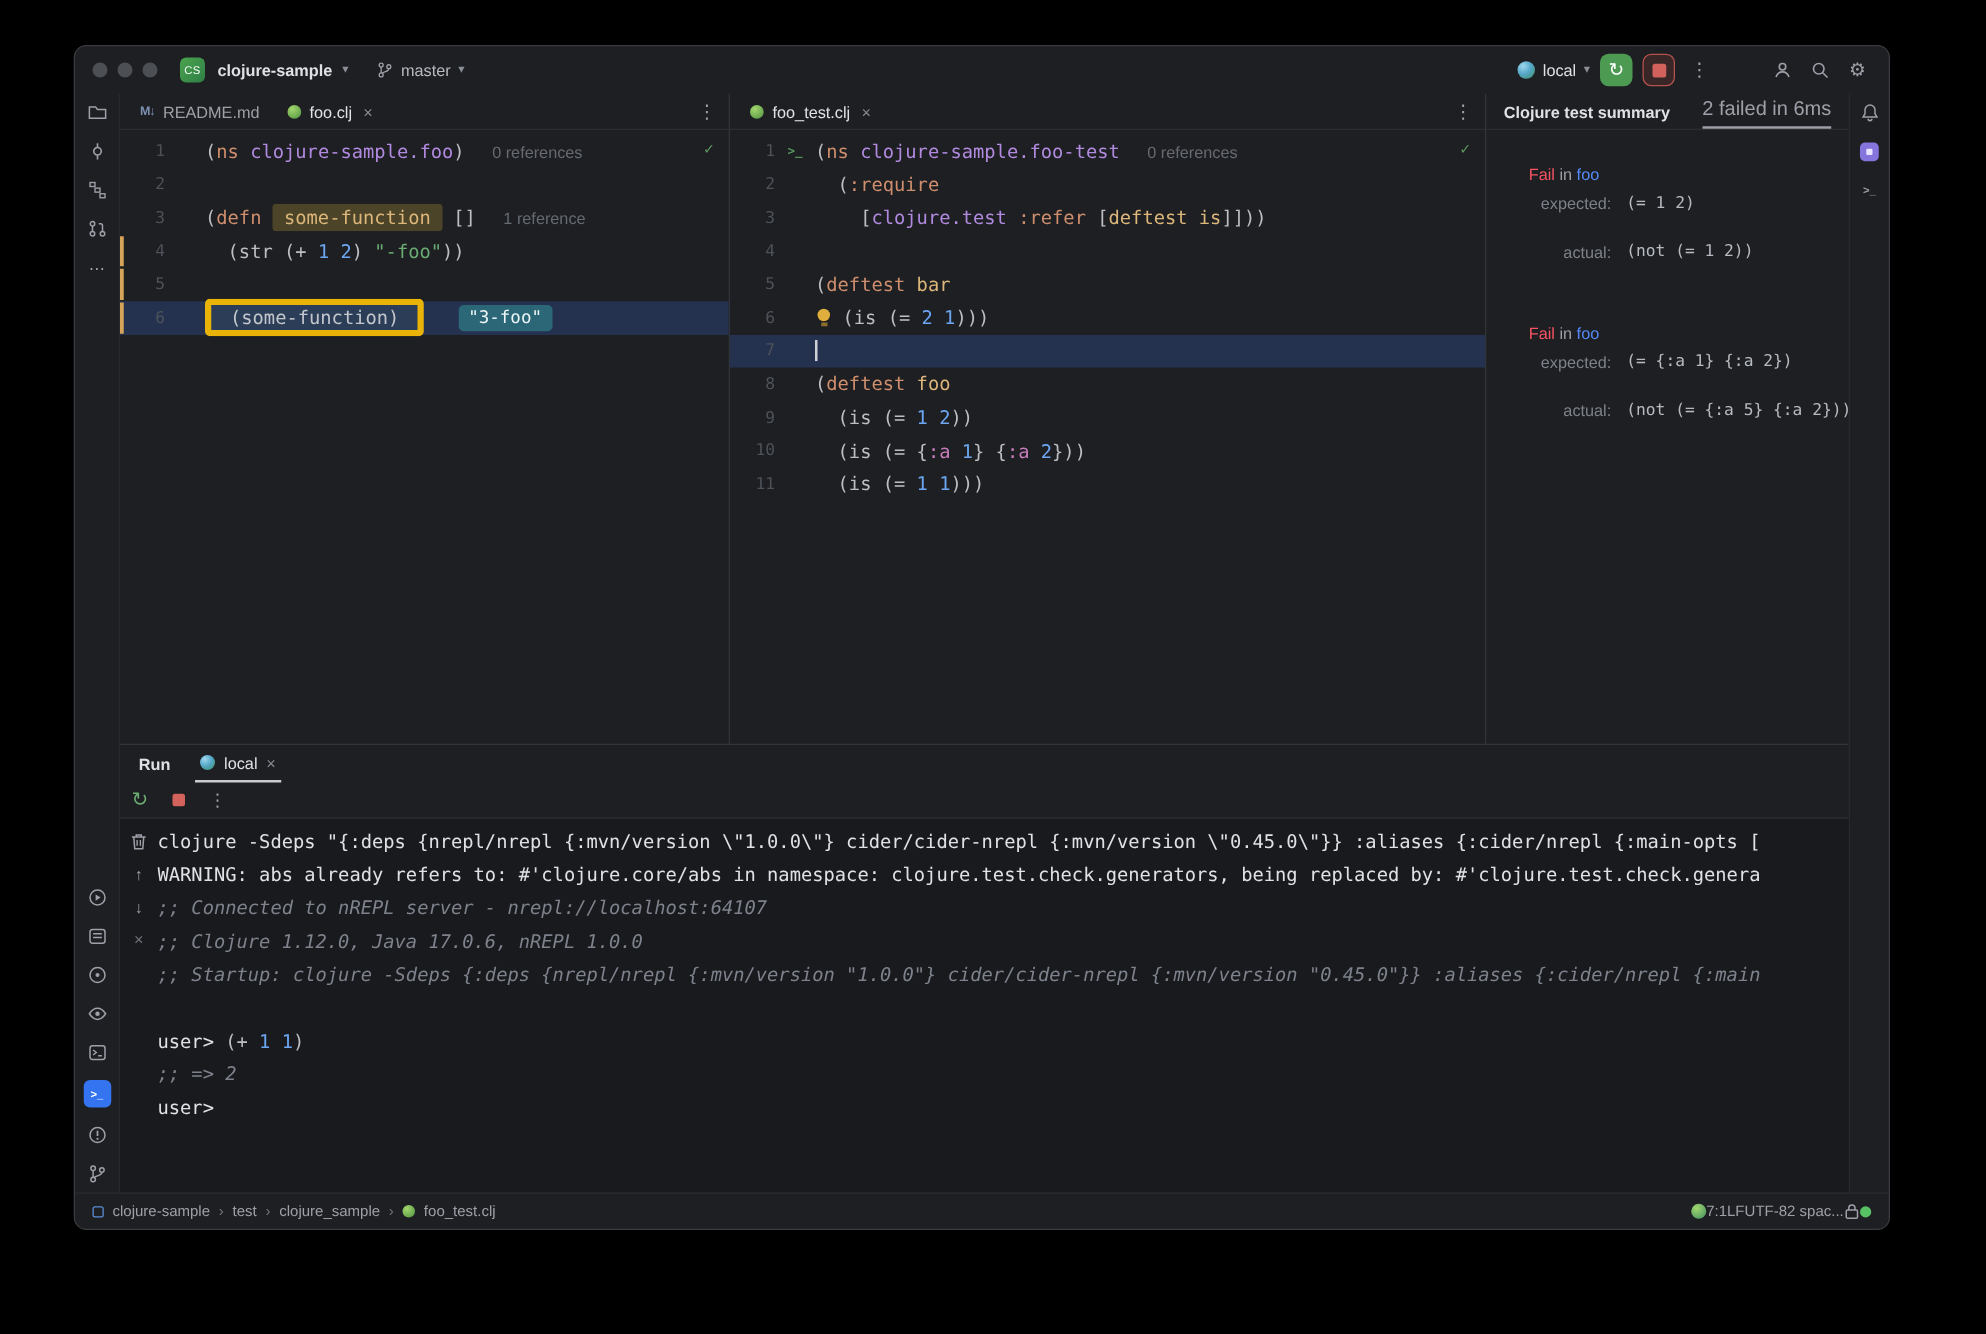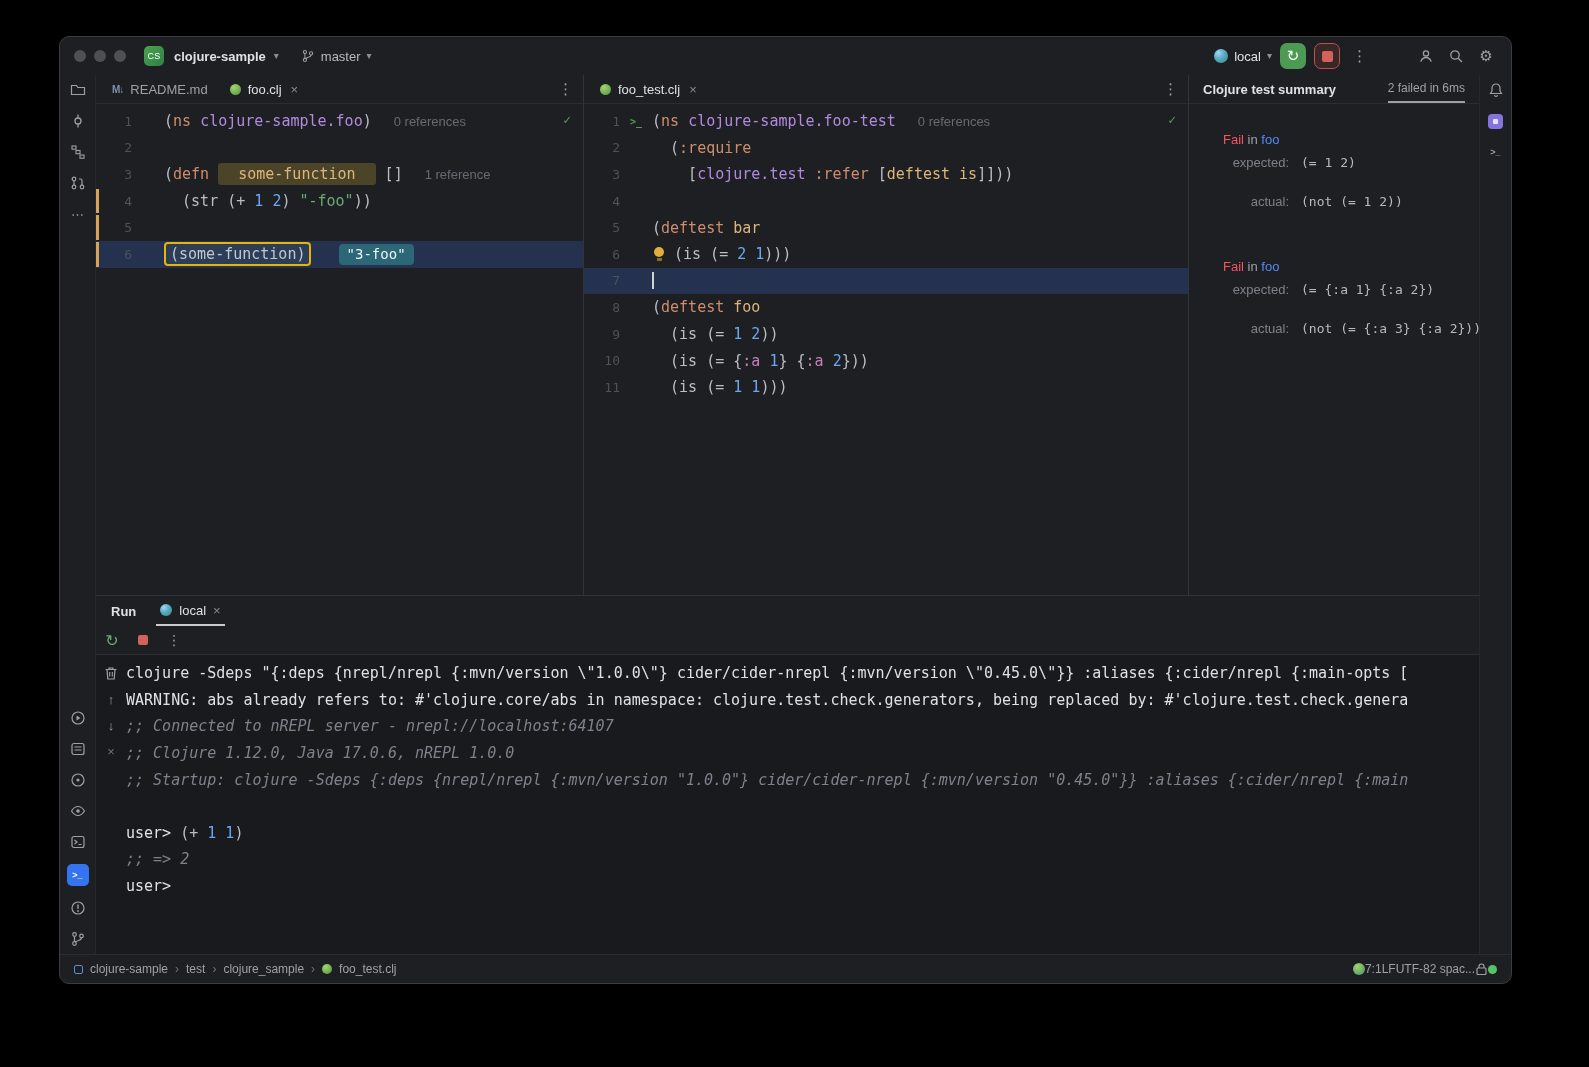--- a/index.html
+++ b/index.html
@@ -58,38 +58,38 @@
   .line{display:flex;align-items:center;height:26.6px;position:relative;white-space:pre}
   .line.current{background:#243250}
   .line.changed::before{content:"";position:absolute;left:0;top:1px;bottom:1px;width:3px;background:#d5a458}
   .ln{flex:0 0 36px;text-align:right;color:#4d5259;font-size:13px}
   .gicon{flex:0 0 32px;text-align:center;font-size:10px;color:#57965c;font-weight:bold}
   .codeln{flex:1;display:flex;align-items:center;white-space:pre;min-width:0;overflow:hidden}
   .tk-pl{color:#bcbec4}
   .tk-kw{color:#cf8e6d}
   .tk-ns{color:#b18ae0}
   .tk-fn{color:#dcb67a}
-  .tk-fnhl{color:#dcb67a;background:#4b4428;border-radius:3px;padding:2px 20px}
+  .tk-fnhl{color:#dcb67a;background:#4b4428;border-radius:3px;padding:2px 9px}
   .tk-num{color:#6ca6f2}
   .tk-str{color:#6aab73}
   .tk-key{color:#c77dbb}
   .tk-cmt{color:#7d828c;font-style:italic}
   .tk-out{color:#dfe1e5}
   .tk-chip{background:#2b6777;color:#eef6f8;border-radius:4px;padding:2.5px 8px;font-size:14px}
-  .tk-formbox{background:#2c3e57;border:2px solid #eab308;border-radius:4px;padding:1px 4px;color:#c3c7cd}
+  .tk-formbox{background:#2c3e57;border:5px solid #eab308;border-radius:4px;padding:1px 15px;color:#c3c7cd}
   .tk-bulb{width:11px;height:14px;margin:0 9px 0 2px;position:relative;display:inline-block}
   .tk-bulb::before{content:"";position:absolute;top:0;left:0;width:10px;height:10px;border-radius:50%;background:#dfae3c}
   .tk-bulb::after{content:"";position:absolute;bottom:0;left:3px;width:5px;height:3px;background:#8a6f2c}
   .hint{color:#666b73;font-size:13px;margin-left:22px;font-family:"Liberation Sans",sans-serif}
   .caret-bar{display:inline-block;width:1.5px;height:17px;background:#ced0d6}
   .inspect-ok{position:absolute;top:8px;right:12px;color:#5b9a5e;font-size:13px}
   
   .summary-header{flex:0 0 29px;display:flex;align-items:center;justify-content:space-between;padding:0 14px;border-bottom:1px solid #2b2d31}
   .summary-title{color:#dfe1e5;font-weight:bold;font-size:13px;white-space:nowrap}
-  .summary-status{color:#9da0a8;font-size:12px;height:100%;display:flex;align-items:center;border-bottom:2px solid #9da0a8;white-space:nowrap}
+  .summary-status{color:#9da0a8;font-size:16px;height:100%;display:flex;align-items:center;border-bottom:2px solid #9da0a8;white-space:nowrap}
   .fails{padding:28px 8px 0 34px;overflow:hidden}
   .fail-item{margin-bottom:50px}
   .fail-head{font-size:13px;margin-bottom:8px}
   .fail-label{color:#f75464}
   .fail-in{color:#9da0a8}
   .fail-link{color:#548af7}
   .kv{display:flex;align-items:center;margin-top:4px}
   .kv .k{flex:0 0 66px;text-align:right;color:#7d828a;font-size:13px}
   .kv .v{margin-left:12px;color:#b6bac1;font-family:"DejaVu Sans Mono",monospace;font-size:13px;white-space:nowrap}
   .kv.actual{margin-top:24px}
@@ -328,21 +328,21 @@
                 </div>
               </div>
               <div class="fail-item">
                 <div class="fail-head"><span class="fail-label">Fail</span><span class="fail-in"> in </span><span class="fail-link">foo</span></div>
                 <div class="kv">
                   <span class="k">expected:</span>
                   <span class="v">(= {:a 1} {:a 2})</span>
                 </div>
                 <div class="kv actual">
                   <span class="k">actual:</span>
-                  <span class="v">(not (= {:a 3} {:a 2}))</span>
+                  <span class="v">(not (= {:a 5} {:a 2}))</span>
                 </div>
               </div>
             </div>
         </div>
       </div>
 
       <div class="runpanel">
         <div class="run-header">
           <span class="run-title">Run</span>
           <span class="run-tab">

